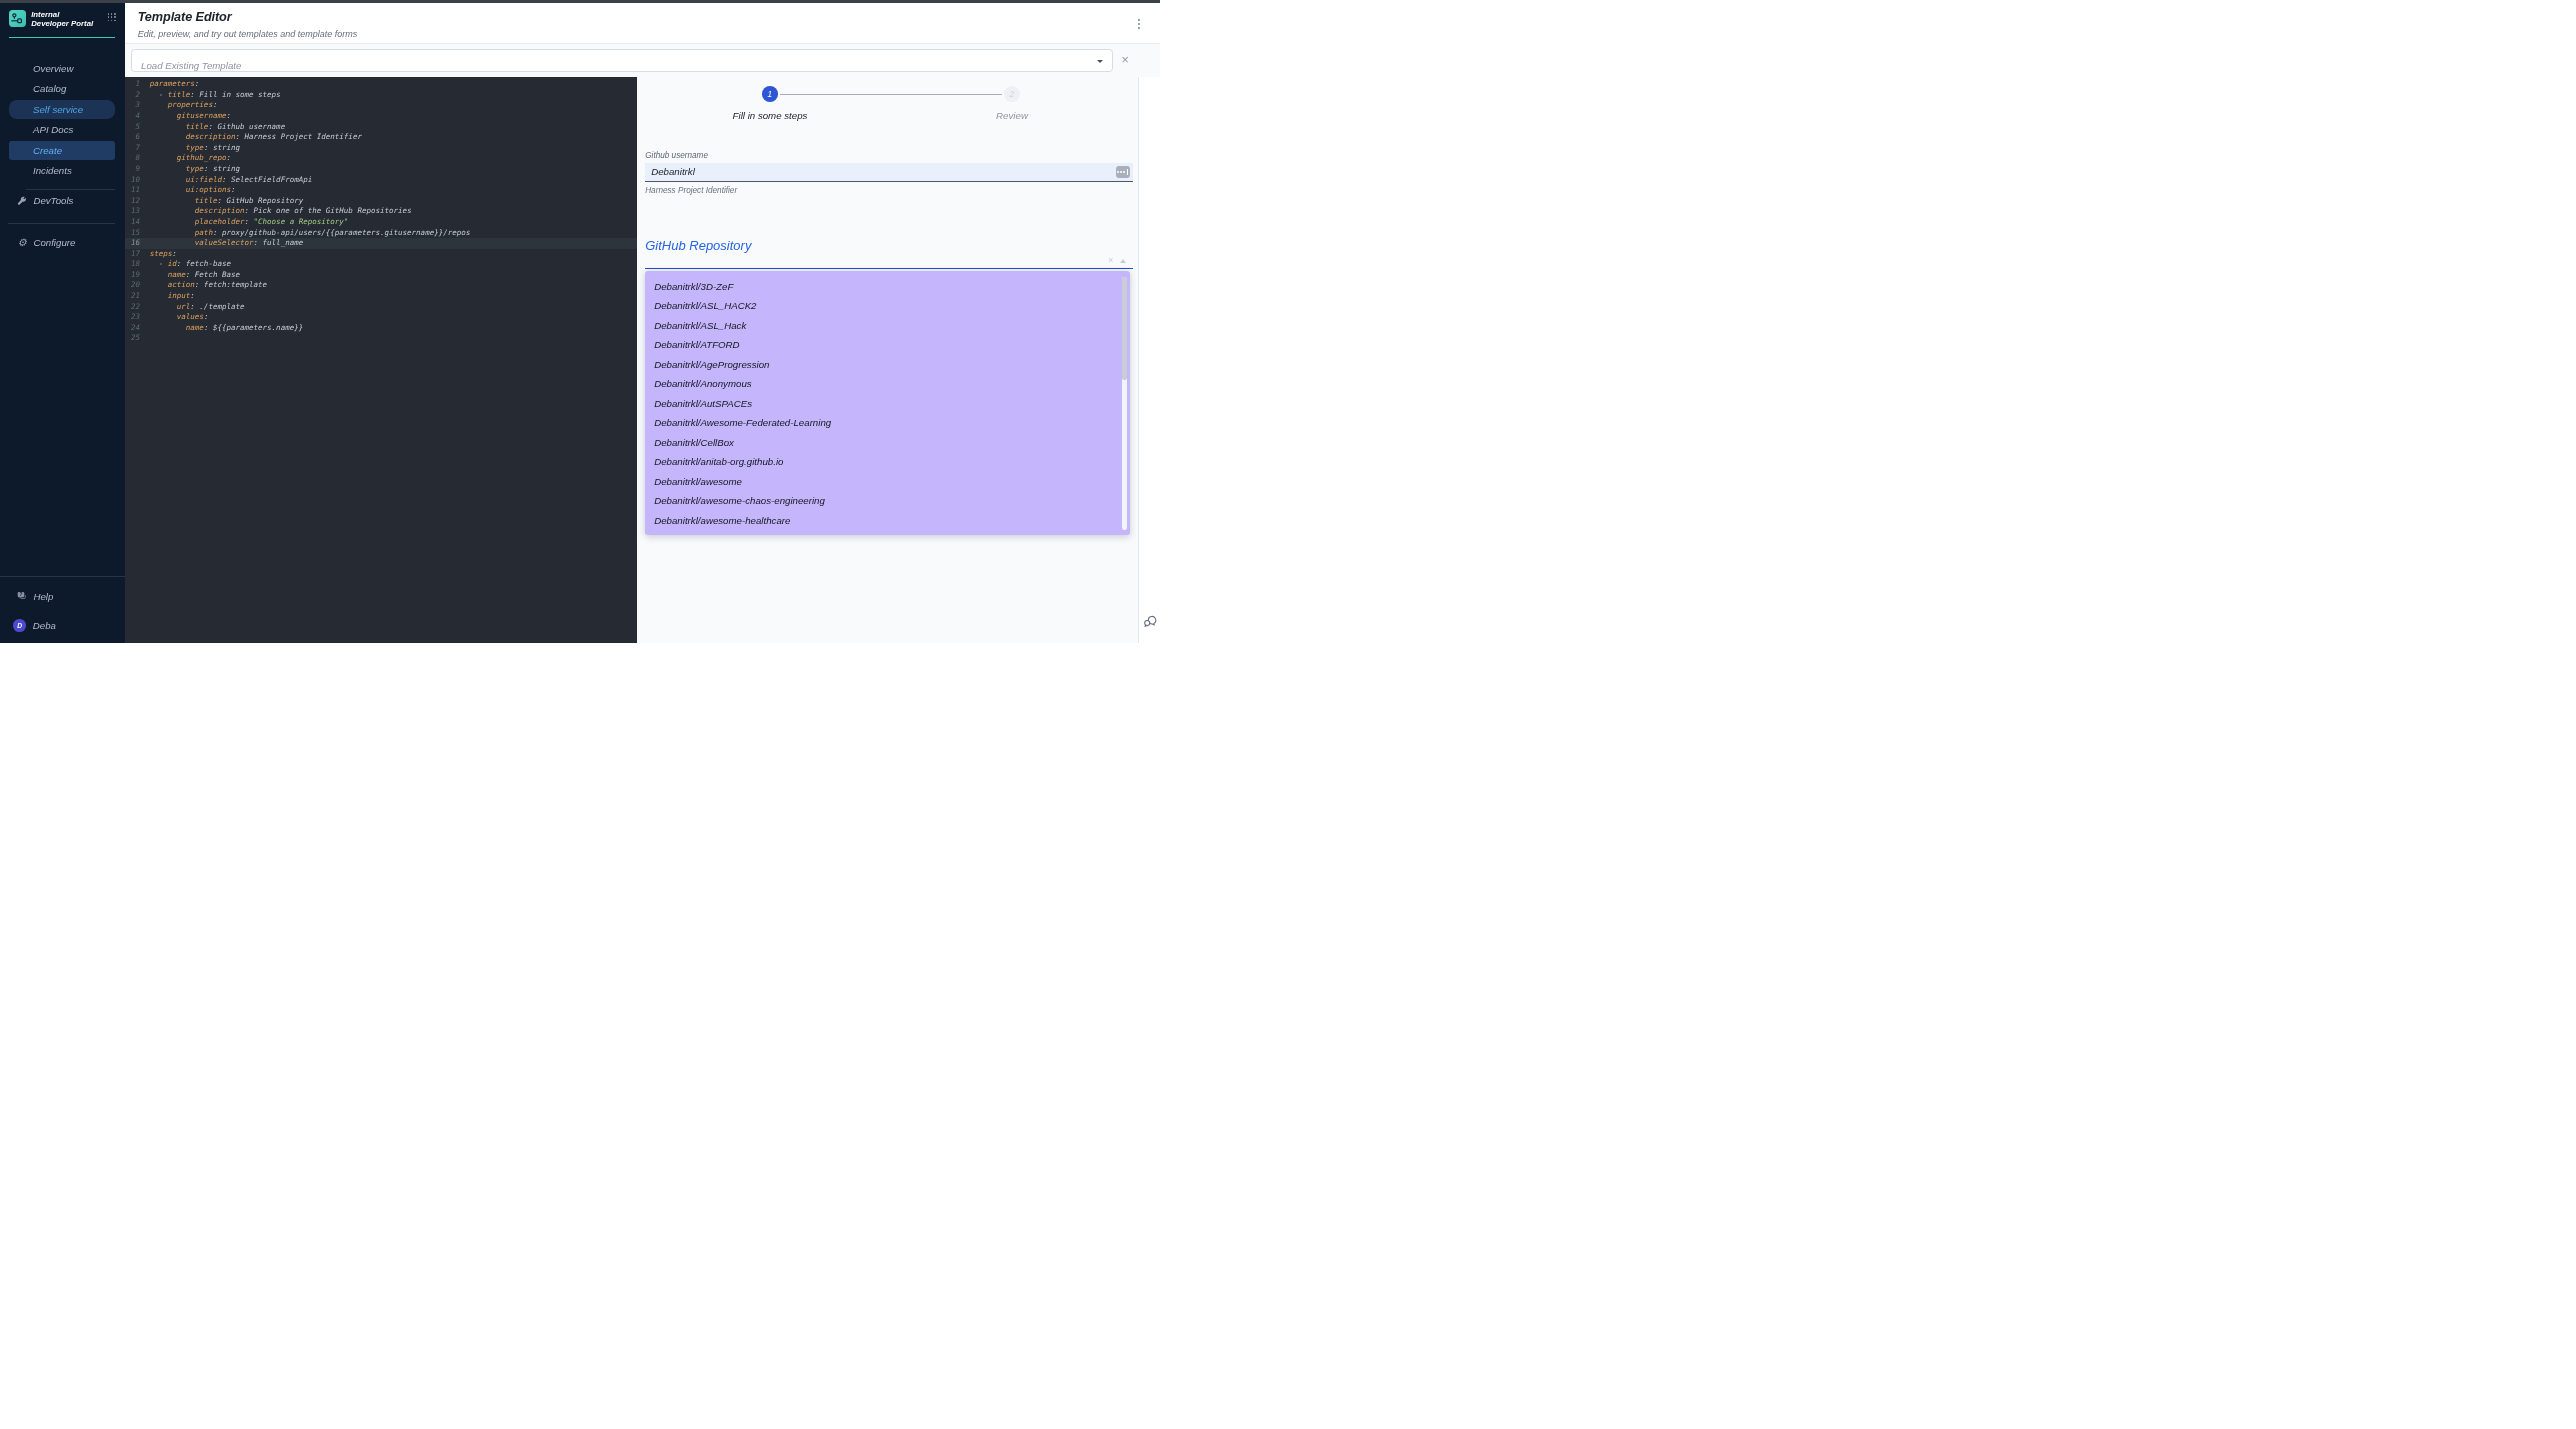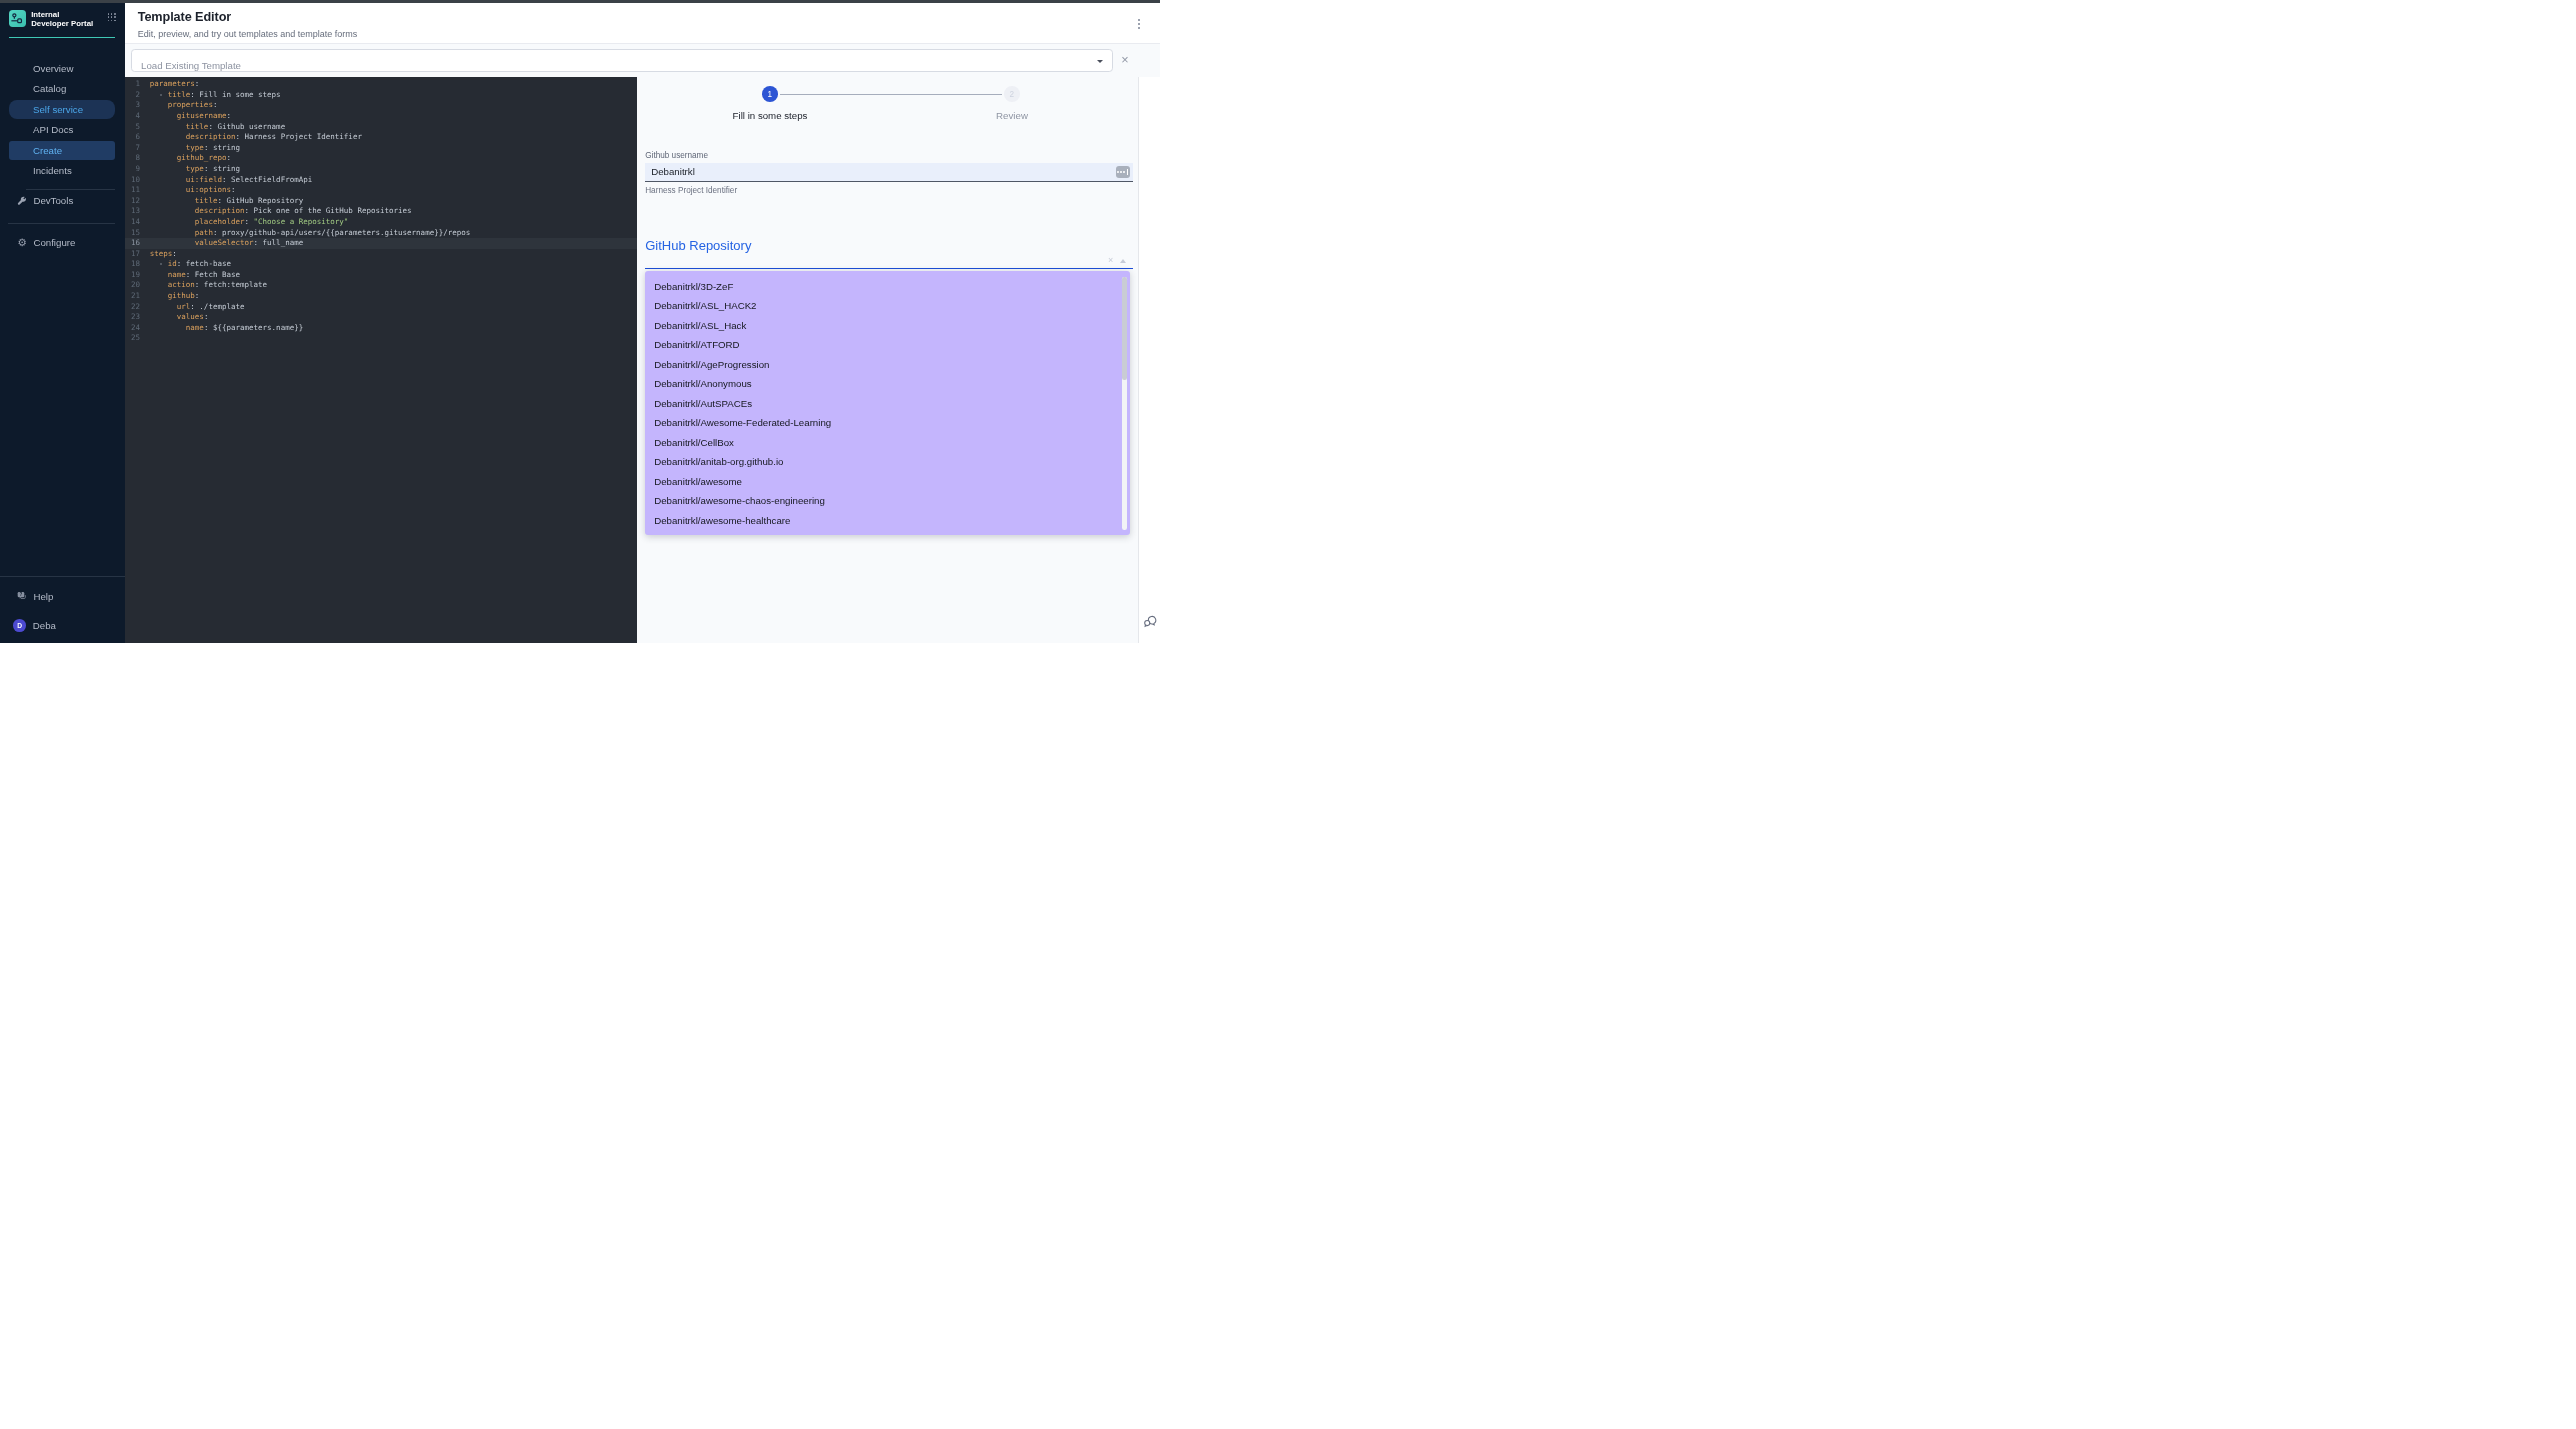--- a/index.html
+++ b/index.html
@@ -1,20 +1,20 @@
 <!DOCTYPE html>
 <html style="font-size:12px"><head>
 <meta charset="utf-8">
 <style>
   * { box-sizing: border-box; margin: 0; padding: 0; }
   html,body { width:1160px; height:643px; overflow:hidden; background:#fff;
     font-family:"Liberation Sans", sans-serif; }
 
   .top-strip { height:3px; background:#3b4147; }
-  .app { display:flex; height:640px; }
+  .app { display:flex; height:640px;font-style:italic; }
 
   
   .sidebar { width:125px; background:#0d1a2b; display:flex; flex-direction:column; flex:none; }
   .logo-row { display:flex; align-items:flex-start; padding:6.7px 8.2px 0 9px; }
   .logo-badge { width:17px; height:17px; border-radius:3.7px; flex:none;
     background:linear-gradient(135deg,#55d6c3,#3abfae); display:flex; align-items:center; justify-content:center; }
   .logo-title { font-size:7.8px; font-weight:bold; color:#fff; line-height:9.7px; margin-left:5.2px; width:66px; }
   .grid-icon { margin-left:auto; margin-top:3.7px; display:grid; grid-template-columns:repeat(3,3.1px); grid-auto-rows:3.1px; }
   .grid-icon i { width:1.8px; height:1.8px; border-radius:50%; background:#8e96a6; }
   .teal-line { height:1.5px; background:#3fc8b5; margin:7.5px 9.7px 0 9px; }
@@ -225,21 +225,21 @@
           <div class="cl"><span class="ln">11</span><span><span class="tk-p">        </span><span class="tk-k">ui:options</span><span class="tk-p">:</span></span></div>
           <div class="cl"><span class="ln">12</span><span><span class="tk-p">          </span><span class="tk-k">title</span><span class="tk-p">: GitHub Repository</span></span></div>
           <div class="cl"><span class="ln">13</span><span><span class="tk-p">          </span><span class="tk-k">description</span><span class="tk-p">: Pick one of the GitHub Repositories</span></span></div>
           <div class="cl"><span class="ln">14</span><span><span class="tk-p">          </span><span class="tk-k">placeholder</span><span class="tk-p">: </span><span class="tk-s">"Choose a Repository"</span></span></div>
           <div class="cl"><span class="ln">15</span><span><span class="tk-p">          </span><span class="tk-k">path</span><span class="tk-p">: proxy/github-api/users/{{parameters.gitusername}}/repos</span></span></div>
           <div class="cl active"><span class="ln">16</span><span><span class="tk-p">          </span><span class="tk-k">valueSelector</span><span class="tk-p">: full_name</span></span></div>
           <div class="cl"><span class="ln">17</span><span><span class="tk-k">steps</span><span class="tk-p">:</span></span></div>
           <div class="cl"><span class="ln">18</span><span><span class="tk-p">  - </span><span class="tk-k">id</span><span class="tk-p">: fetch-base</span></span></div>
           <div class="cl"><span class="ln">19</span><span><span class="tk-p">    </span><span class="tk-k">name</span><span class="tk-p">: Fetch Base</span></span></div>
           <div class="cl"><span class="ln">20</span><span><span class="tk-p">    </span><span class="tk-k">action</span><span class="tk-p">: fetch:template</span></span></div>
-          <div class="cl"><span class="ln">21</span><span><span class="tk-p">    </span><span class="tk-k">github</span><span class="tk-p">:</span></span></div>
+          <div class="cl"><span class="ln">21</span><span><span class="tk-p">    </span><span class="tk-k">input</span><span class="tk-p">:</span></span></div>
           <div class="cl"><span class="ln">22</span><span><span class="tk-p">      </span><span class="tk-k">url</span><span class="tk-p">: ./template</span></span></div>
           <div class="cl"><span class="ln">23</span><span><span class="tk-p">      </span><span class="tk-k">values</span><span class="tk-p">:</span></span></div>
           <div class="cl"><span class="ln">24</span><span><span class="tk-p">        </span><span class="tk-k">name</span><span class="tk-p">: ${{parameters.name}}</span></span></div>
           <div class="cl"><span class="ln">25</span><span></span></div>
         </div>
 
       <div class="panel">
         <div class="stepper">
           <div class="step-circle on" style="left:125px; top:1.1px">1</div>
           <div class="step-connector"></div>

